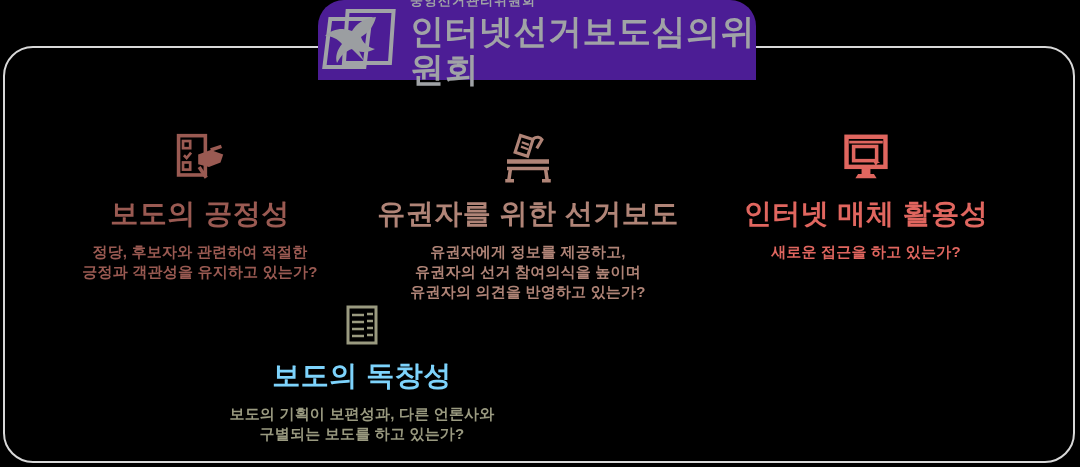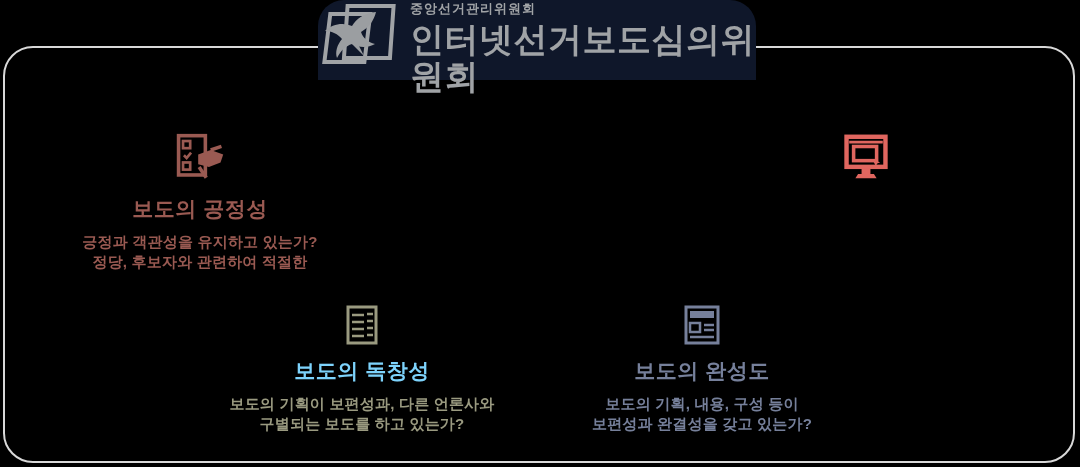--- a/index.html
+++ b/index.html
@@ -7,34 +7,34 @@
     position:relative;width:1080px;height:467px;background:#000;overflow:hidden;
     font-family:"Liberation Sans","DejaVu Sans",sans-serif;
   }
   .panel{
     position:absolute;left:3px;top:46px;width:1072px;height:417px;
     box-sizing:border-box;border:2px solid #d8d8d8;border-radius:30px;
     background:transparent;
   }
   .logo-box{
     position:absolute;left:318px;top:0;width:438px;height:80px;
-    background:#0f172a;border-radius:26px 26px 0 0;z-index:5;
-    display:flex;align-items:flex-start;justify-content:center;gap:14px;
+    background:#4c1d95;border-radius:26px 26px 0 0;z-index:5;
+    display:flex;align-items:center;justify-content:center;gap:14px;
   }
   .logo-mark{flex:0 0 auto;width:78px;height:70px;}
   .logo-text{display:flex;flex-direction:column;justify-content:center;}
   .logo-small{font-size:13px;font-weight:600;letter-spacing:1px;color:#a0a3a6;margin-bottom:3px;}
   .logo-large{font-size:34px;font-weight:800;letter-spacing:0.5px;color:#a0a3a6;line-height:1.1;}
   .section{
     position:absolute;width:360px;text-align:center;
   }
   .section .icon{display:flex;justify-content:center;align-items:flex-end;height:52px;}
   .section.row2 .icon{height:42px;}
   .section h3{
-    margin:12px 0 9px;font-size:21px;font-weight:800;letter-spacing:0.5px;
+    margin:12px 0 9px;font-size:28px;font-weight:800;letter-spacing:0.5px;
   }
   .section .line{
     font-size:15px;line-height:20px;font-weight:600;letter-spacing:0.2px;
   }
   svg{display:block;}
 </style>
 </head>
 <body>
 
 <div class="stage">
@@ -65,66 +65,71 @@
         <rect x="13" y="9" width="8" height="8" stroke-width="3"></rect>
         <path d="M14 25 l3 3 l5 -6" stroke-width="3"></path>
         <rect x="13" y="33" width="8" height="8" stroke-width="3"></rect>
         <path d="M30 24 l14 -5 l14 5 l-3 9 l-13 5 l-12 -3 z" fill="currentColor" stroke="none"></path>
         <path d="M31 38 l8 12" stroke-width="4"></path>
         <path d="M44 19 l12 -4" stroke-width="4"></path>
       </svg>
     </div>
     <h3 style="color: rgb(154, 90, 82);">보도의 공정성</h3>
     <div style="color: rgb(154, 90, 82);">
+      <div class="line">정당, 후보자와 관련하여 적절한</div>
       <div class="line">긍정과 객관성을 유지하고 있는가?</div>
-      <div class="line">정당, 후보자와 관련하여 적절한</div>
     </div>
   </div>
 
+  <div class="section row1" style="left:348px;top:131px;">
+    <div class="icon" style="color: rgb(176, 132, 119);">
+      <svg width="56" height="50" viewBox="0 0 64 56" fill="none" stroke="currentColor" stroke-width="4">
+        <rect x="20" y="4" width="15" height="20" transform="rotate(18 27 14)" stroke-width="3.5"></rect>
+        <path d="M25 10 l8 3 M24 15 l8 3" stroke-width="2.5"></path>
+        <path d="M38 6 c4 -3 8 -2 10 1 l-6 10" stroke-width="3.5"></path>
+        <path d="M8 32 h48" stroke-width="5"></path>
+        <path d="M8 40 h48" stroke-width="4"></path>
+        <path d="M12 40 l-2 14 M52 40 l2 14" stroke-width="4"></path>
+        <path d="M6 54 h10 M48 54 h10" stroke-width="4"></path>
+      </svg>
+    </div>
+    <h3 style="color: rgb(176, 132, 119);">유권자를 위한 선거보도</h3>
+    <div style="color: rgb(176, 132, 119);">
+      <div class="line">유권자에게 정보를 제공하고,</div>
+      <div class="line">유권자의 선거 참여의식을 높이며</div>
+      <div class="line">유권자의 의견을 반영하고 있는가?</div>
+    </div>
+  </div>
 
   <div class="section row1" style="left:686px;top:131px;">
     <div class="icon" style="color: rgb(224, 102, 95);">
       <svg width="46" height="50" viewBox="0 0 52 56" fill="none" stroke="currentColor" stroke-width="5">
         <rect x="4" y="4" width="44" height="34"></rect>
         <path d="M7 10 h38" stroke-width="3"></path>
         <rect x="12" y="15" width="26" height="16" stroke-width="4"></rect>
         <path d="M33 29 l4 8 l2 -3 l3 -1 z" fill="currentColor" stroke="none"></path>
         <rect x="21" y="40" width="10" height="7" fill="currentColor" stroke="none"></rect>
         <path d="M14 51 h24 l-3 -5 h-18 z" fill="currentColor" stroke="none"></path>
       </svg>
     </div>
+    <h3 style="color: rgb(224, 102, 95);">인터넷 매체 활용성</h3>
     <div style="color: rgb(224, 102, 95);">
+      <div class="line">새로운 접근을 하고 있는가?</div>
     </div>
   </div>
 
   <div class="section row2" style="left:182px;top:303px;">
     <div class="icon" style="color: rgb(154, 154, 128);">
       <svg width="34" height="40" viewBox="0 0 34 40" fill="none" stroke="currentColor" stroke-width="3">
         <rect x="3" y="2" width="28" height="36"></rect>
         <path d="M7 10 h12 M7 17 h12 M7 24 h12 M7 31 h12" stroke-width="2.5"></path>
         <path d="M22 9 h6 M22 16 h6 M22 23 h6 M22 30 h6" stroke-width="2.5"></path>
       </svg>
     </div>
     <h3 style="color: #7dd3fc;">보도의 독창성</h3>
     <div style="color: rgb(154, 154, 128);">
       <div class="line">보도의 기획이 보편성과, 다른 언론사와</div>
       <div class="line">구별되는 보도를 하고 있는가?</div>
     </div>
   </div>
 
-  <div class="section row2" style="left:522px;top:303px;">
-    <div class="icon" style="color: rgb(118, 128, 155);">
-      <svg width="38" height="40" viewBox="0 0 38 40" fill="none" stroke="currentColor" stroke-width="3">
-        <rect x="3" y="2" width="32" height="36"></rect>
-        <rect x="7" y="6" width="24" height="7" fill="currentColor" stroke="none"></rect>
-        <rect x="7" y="18" width="10" height="9" stroke-width="2.5"></rect>
-        <path d="M21 20 h10 M21 25 h10" stroke-width="2.5"></path>
-        <path d="M7 32 h24" stroke-width="2.5"></path>
-      </svg>
-    </div>
-    <h3 style="color: rgb(118, 128, 155);">보도의 완성도</h3>
-    <div style="color: rgb(118, 128, 155);">
-      <div class="line">보도의 기획, 내용, 구성 등이</div>
-      <div class="line">보편성과 완결성을 갖고 있는가?</div>
-    </div>
-  </div>
 
 </div>
 
 </body></html>

